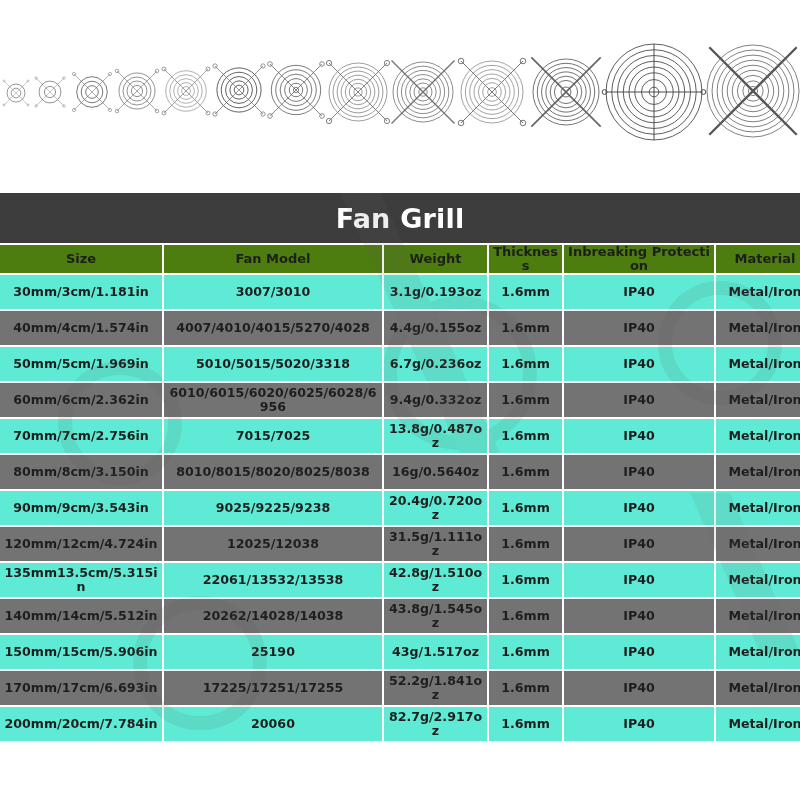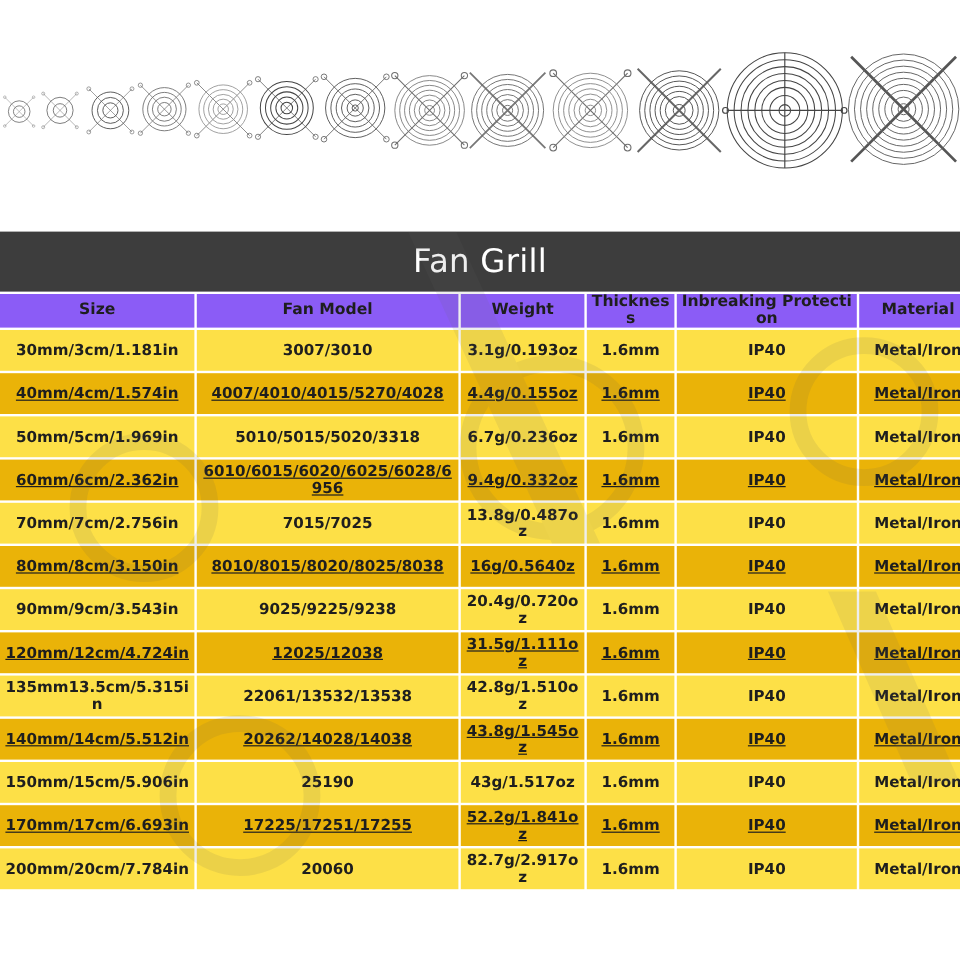--- a/index.html
+++ b/index.html
@@ -7,36 +7,36 @@
     width: 800px; height: 800px; background: #ffffff; position: relative; overflow: hidden;
     font-family: "DejaVu Sans", "Liberation Sans", sans-serif;
   }
   .grills {
     position: absolute; left: 0; top: 0; width: 800px; height: 190px;
   }
   .title-bar {
     position: absolute; left: 0; top: 193px; width: 800px; height: 50px;
     background: #3d3d3d; color: #ffffff;
     display: flex; align-items: center; justify-content: center;
-    font-weight: normal; font-size: 27px; letter-spacing: 0.2px;
+    font-weight: bold; font-size: 27px; letter-spacing: 0.2px;
   }
   table.spec {
     position: absolute; left: 0; top: 245px; width: 800px;
     border-collapse: separate; border-spacing: 2px 2px; margin: -2px 0 0 -2px;
     table-layout: fixed; width: 804px;
   }
   table.spec th, table.spec td {
     text-align: center; vertical-align: middle; color: #1e1e1e;
     font-weight: bold; font-size: 12.6px; line-height: 14px; padding: 0 2px;
     word-break: break-all;
   }
-  table.spec th { height: 24px; background: #8b5cf6; font-size: 13px; }
+  table.spec th { height: 24px; background: #4d7c0f; font-size: 13px; }
   table.spec td { height: 34px; }
-  tr.odd td { background: #fde047; }
-  tr.even td { background: #eab308; text-decoration: underline; }
+  tr.odd td { background: #5eead4; }
+  tr.even td { background: #737373; }
   .watermark {
     position: absolute; left: 0; top: 193px; width: 800px; height: 560px; pointer-events: none;
     opacity: 0.10;
   }
 </style>
 </head>
 <body>
 
 <div class="grills">
   <svg width="800" height="190" viewBox="0 0 800 190">

